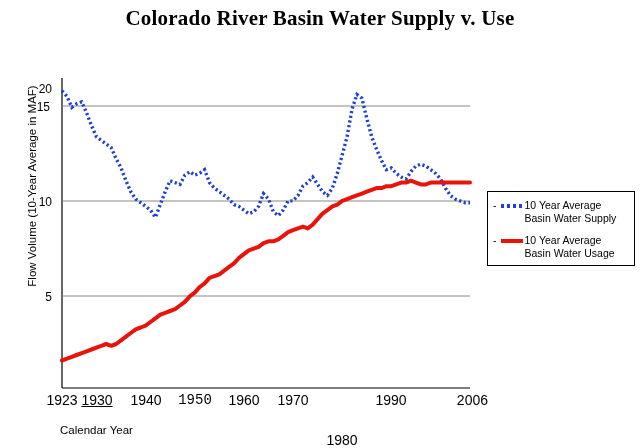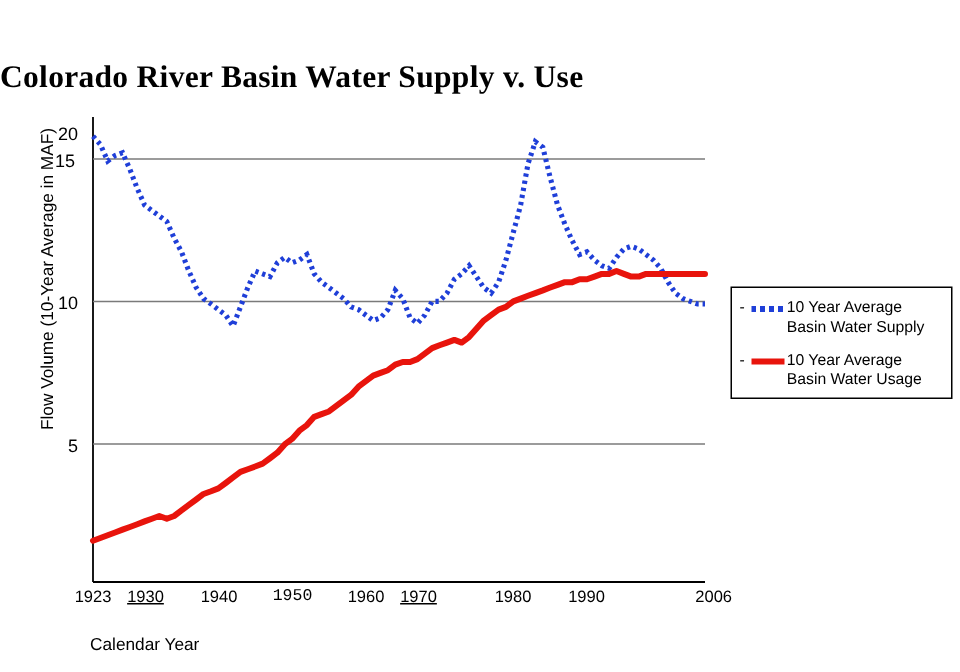--- a/index.html
+++ b/index.html
@@ -6,21 +6,21 @@
   body{
     width:640px;height:448px;
     background:#ffffff;
     font-family:"Liberation Sans", sans-serif;
     color:#000;
     overflow:hidden;
     position:relative;
   }
   #chart-root{position:absolute;left:0;top:0;width:640px;height:448px;}
 
-  .title-block{position:absolute;left:0;top:6px;width:640px;text-align:left;margin-top:33px;}
+  .title-block{position:absolute;left:0;top:6px;width:640px;text-align:center;}
   .title-main{
     font-family:"Liberation Serif", serif;
     font-size:21px;
     font-weight:bold;
     letter-spacing:0.2px;
     white-space:nowrap;
   }
   .title-sub{
     font-family:"Liberation Serif", serif;
     font-size:16px;
@@ -51,21 +51,21 @@
   }
 
   .tick-y{
     position:absolute;
     font-size:12px;
     text-align:right;
     width:30px;
   }
   .tick-x{
     position:absolute;
-    font-size:11px;
+    font-size:14px;
     text-align:center;
     width:40px;
     top:392px;
   }
 
   .legend{
     position:absolute;
     left:487px;
     top:191px;
     width:148px;
@@ -141,22 +141,22 @@
   <div class="tick-y" style="left:22px;top:290px;">5</div>
   <div class="tick-y" style="left:22px;top:195px;">10</div>
   <div class="tick-y" style="left:20px;top:100px;text-align:right;">15</div>
   <div class="tick-y" style="left:22px;top:82px;">20</div>
 
   <div class="tick-x" style="left:42px;">1923</div>
   <div class="tick-x" style="left:77px;text-decoration:underline;">1930</div>
   <div class="tick-x" style="left:126px;">1940</div>
   <div class="tick-x" style="left:175px;font-family:Liberation Mono, monospace;">1950</div>
   <div class="tick-x" style="left:224px;">1960</div>
-  <div class="tick-x" style="left:259px;text-decoration:underline;">1970</div>
-  <div class="tick-x" style="left:322px;">1980</div>
+  <div class="tick-x" style="left:273px;">1970</div>
+  <div class="tick-x" style="left:322px;margin-top:40px;">1980</div>
   <div class="tick-x" style="left:371px;">1990</div>
   <div class="tick-x" style="left:448px;text-align:right;">2006</div>
 
   <div class="legend">
     <div class="legend-row">
       <span class="legend-dash">-</span>
       <span class="legend-swatch">
           <span class="dotline"></span>
         </span>
       <span class="legend-text">10 Year Average

